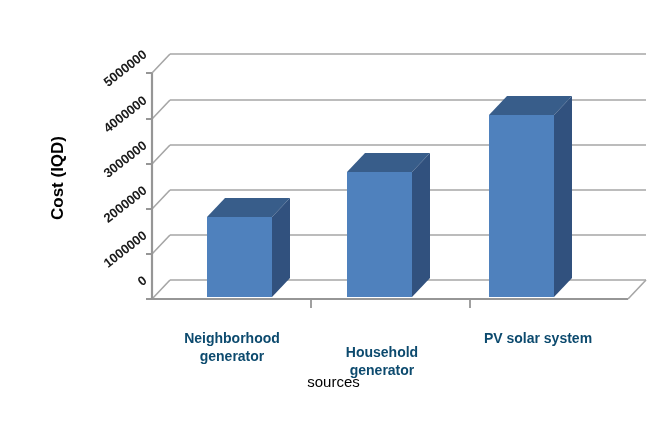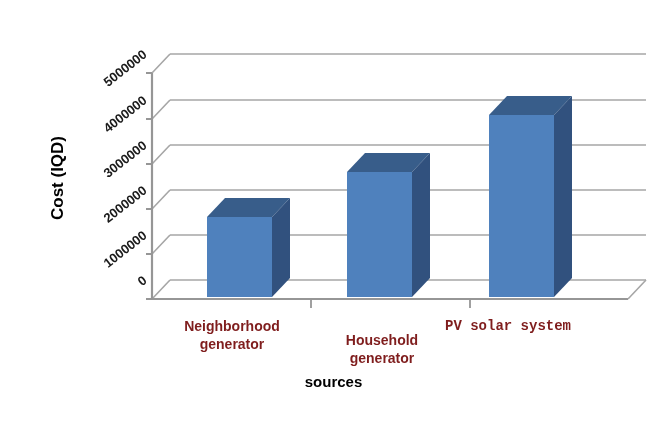--- a/index.html
+++ b/index.html
@@ -50,32 +50,33 @@
     transform-origin: 100% 50%;
     text-align: right;
   }
 
   
   .x-cat-label {
     position: absolute;
     text-align: center;
     font-size: 14px;
     font-weight: bold;
-    color: #7f1d1d;
+    color: #0c4a6e;
     line-height: 1.25;
+    margin-top: 12px;
   }
 
   .x-axis-title {
     position: absolute;
     left: 0px;
     top: 373px;
     width: 667px;
     text-align: center;
     font-size: 15px;
-    font-weight: bold;
+    font-weight: normal;
     color: #000000;
   }
 
   #plot-svg {
     position: absolute;
     left: 0;
     top: 0;
   }
 </style>
 </head>
@@ -158,20 +159,20 @@
   <div class="x-cat-label" style="left:152px; top:318px; width:160px;">
     <div>Neighborhood</div>
     <div>generator</div>
   </div>
 
   <div class="x-cat-label" style="left:302px; top:332px; width:160px;">
     <div>Household</div>
     <div>generator</div>
   </div>
 
-  <div class="x-cat-label" style="left:428px; top:318px; width:160px;font-family:Liberation Mono, monospace;">
+  <div class="x-cat-label" style="left:458px; top:318px; width:160px;">
     <div>PV solar system</div>
     <div></div>
   </div>
 
   <div class="x-axis-title">sources</div>
 
 </div>
 
 </body></html>

